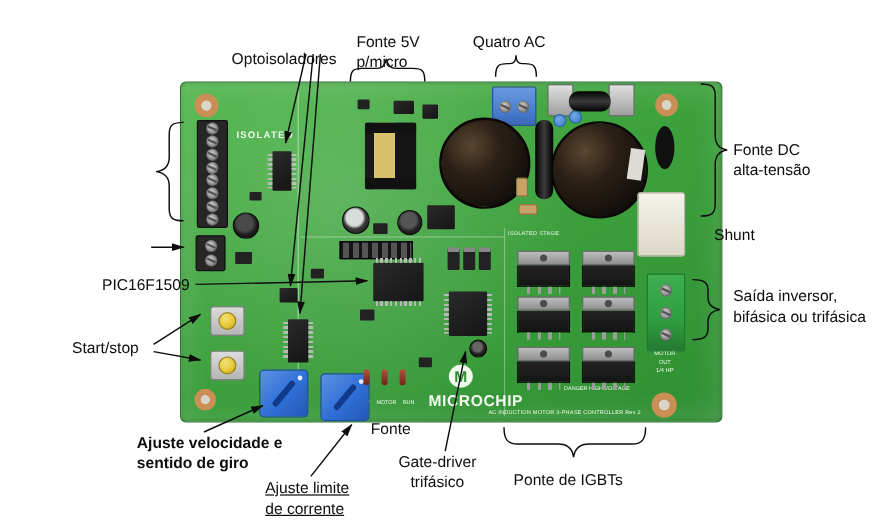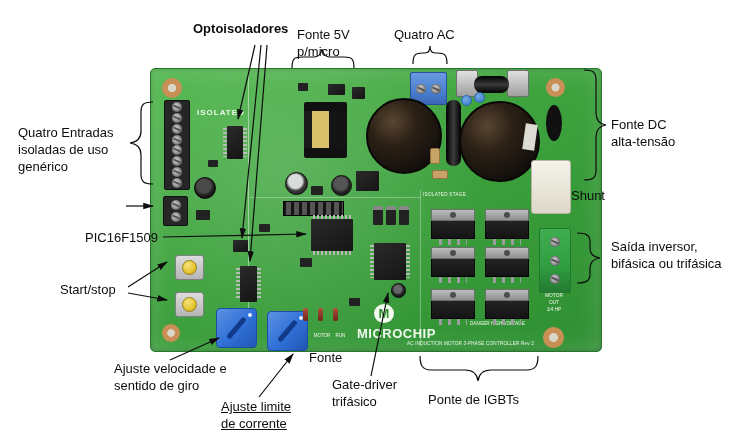--- a/index.html
+++ b/index.html
@@ -205,40 +205,37 @@
 
   <div class="tinypart" style="left:196px;top:210px;width:14px;height:10px;"></div>
   <div class="tinypart" style="left:259px;top:224px;width:11px;height:8px;"></div>
   <div class="tinypart" style="left:300px;top:258px;width:12px;height:9px;"></div>
   <div class="tinypart" style="left:349px;top:298px;width:11px;height:8px;"></div>
   <div class="tinypart" style="left:208px;top:160px;width:10px;height:7px;"></div>
   <div class="ecap" style="left:194px;top:177px;width:20px;height:20px;background:radial-gradient(circle at 45% 40%,#4a4a4a 0 40%,#1c1c1c 60%,#0a0a0a);"></div>
   <div class="tanpart" style="left:430px;top:148px;width:8px;height:14px;"></div>
   <div class="tanpart" style="left:432px;top:170px;width:14px;height:7px;"></div>
 
-  <div class="label" style="left:193px;top:20px;font-weight:bold;">Optoisoladores</div>
+  <div class="label" style="left:193px;top:40px;">Optoisoladores</div>
   <div class="label" style="left:297px;top:26px;">Fonte 5V
 p/micro</div>
   <div class="label" style="left:394px;top:26px;">Quatro AC</div>
   <div class="label" style="left:611px;top:104px;margin-top:12px;">Fonte DC
 alta-tensão</div>
-  <div class="label" style="left:571px;top:187px;">Shunt</div>
+  <div class="label" style="left:571px;top:187px;padding-left:24px;">Shunt</div>
   <div class="label" style="left:611px;top:238px;">Saída inversor,
 bifásica ou trifásica</div>
-  <div class="label" style="left:18px;top:124px;">Quatro Entradas
-isoladas de uso
-genérico</div>
   <div class="label" style="left:85px;top:229px;">PIC16F1509</div>
   <div class="label" style="left:60px;top:281px;">Start/stop</div>
-  <div class="label" style="left:114px;top:360px;">Ajuste velocidade e
+  <div class="label" style="left:114px;top:360px;font-weight:bold;">Ajuste velocidade e
 sentido de giro</div>
   <div class="label" style="left:221px;top:398px;text-decoration:underline;">Ajuste limite
 de corrente</div>
   <div class="label" style="left:309px;top:349px;">Fonte</div>
-  <div class="label" style="left:332px;top:376px;">Gate-driver
+  <div class="label" style="left:332px;top:376px;text-align:center;">Gate-driver
 trifásico</div>
   <div class="label" style="left:428px;top:391px;">Ponte de IGBTs</div>
 
   <svg class="overlay" width="741" height="438" viewBox="0 0 741 438">
     <defs>
       <marker id="arr" viewBox="0 0 10 6" refX="9" refY="3" markerWidth="9" markerHeight="6" orient="auto">
         <path d="M0,0 L10,3 L0,6 Z" fill="#0d0d0d"></path>
       </marker>
     </defs>
     <g stroke="#0d0d0d" stroke-width="1.2" fill="none">

